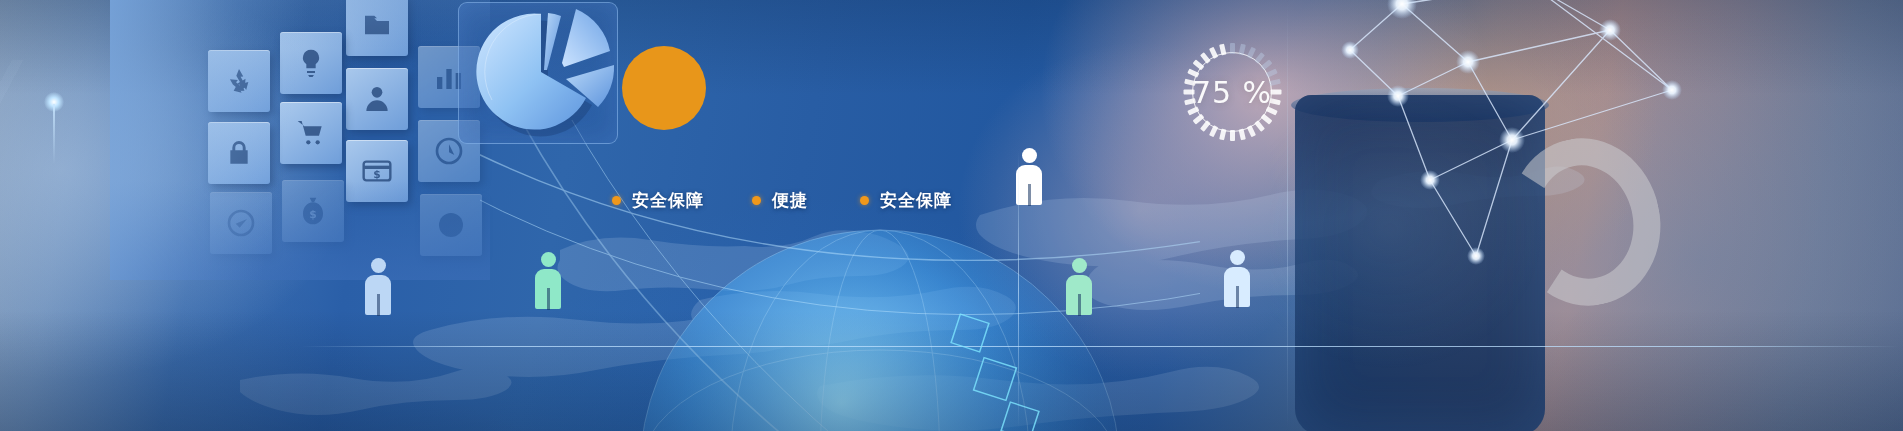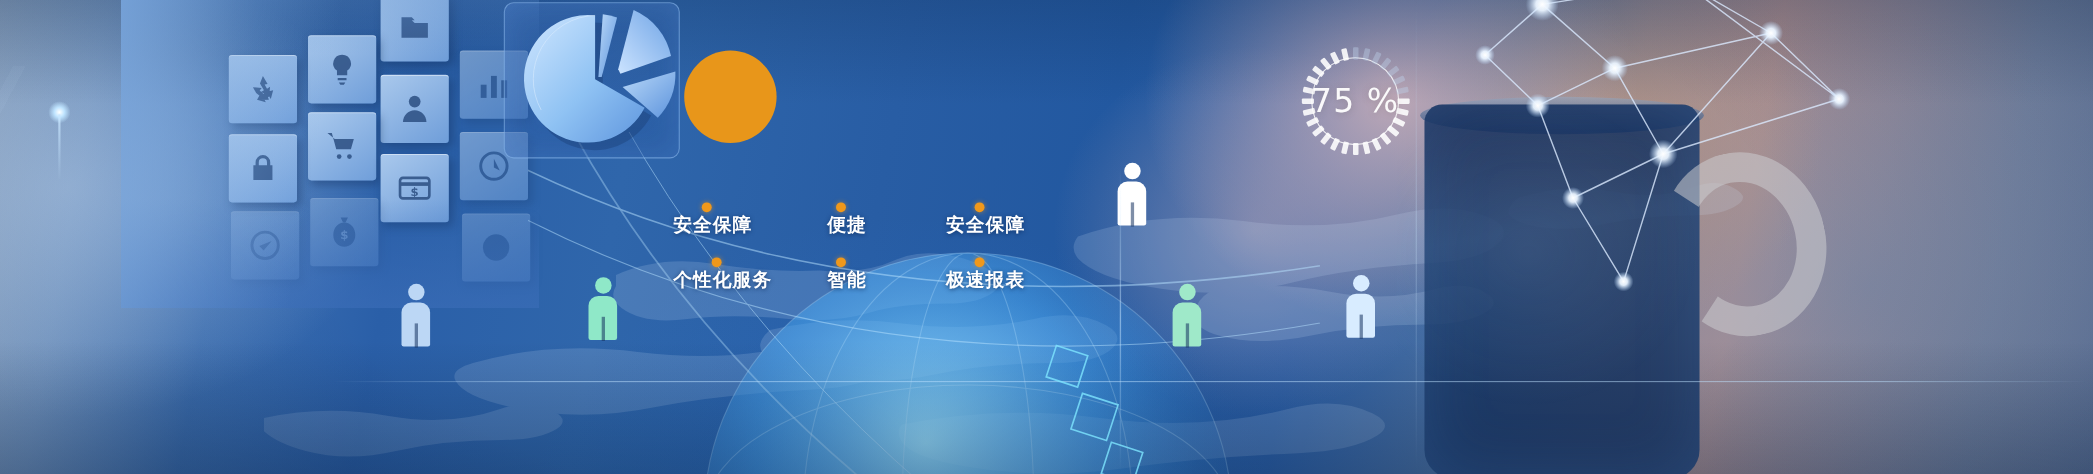--- a/index.html
+++ b/index.html
@@ -94,21 +94,21 @@
     position:absolute;left:640px;top:104px;
     font-size:49px;line-height:1;font-weight:700;color:#ffffff;
     letter-spacing:2px;
     text-shadow:0 2px 7px rgba(10,40,85,.55);
     white-space:nowrap;
   }
 
   
   #features{position:absolute;left:612px;top:182px;width:420px;}
   .frow{display:flex;align-items:center;height:36px;}
-  .fitem{display:flex;align-items:center;white-space:nowrap;flex-direction:column;}
+  .fitem{display:flex;align-items:center;white-space:nowrap;}
   .fdot{
     width:9px;height:9px;border-radius:50%;background:#f0981b;
     margin-right:11px;flex:0 0 auto;
     box-shadow:0 0 5px rgba(240,152,27,.6);
   }
   .flabel{
     font-size:17px;font-weight:700;color:#ffffff;letter-spacing:1px;
     text-shadow:0 1px 4px rgba(12,42,88,.75);
   }
   .fi-0{position:absolute;left:0;}
@@ -349,34 +349,20 @@
         <span class="fdot"></span>
         <span class="flabel">安全保障</span>
       </div>
       <div class="fitem fi-1">
         <span class="fdot"></span>
         <span class="flabel">便捷</span>
       </div>
       <div class="fitem fi-2">
         <span class="fdot"></span>
         <span class="flabel">安全保障</span>
-      </div>
-    </div>
-    <div class="frow" style="position:relative;margin-top:14px;">
-      <div class="fitem fi-0">
-        <span class="fdot"></span>
-        <span class="flabel">个性化服务</span>
-      </div>
-      <div class="fitem fi-1">
-        <span class="fdot"></span>
-        <span class="flabel">智能</span>
-      </div>
-      <div class="fitem fi-2">
-        <span class="fdot"></span>
-        <span class="flabel">极速报表</span>
       </div>
     </div>
   </div>
 
   <div id="mug-rim"></div>
   <div id="mug-body"></div>
   <div id="mug-handle"></div>
   <div id="mug-blur"></div>
 
   <svg id="network" viewBox="0 0 430 330">

